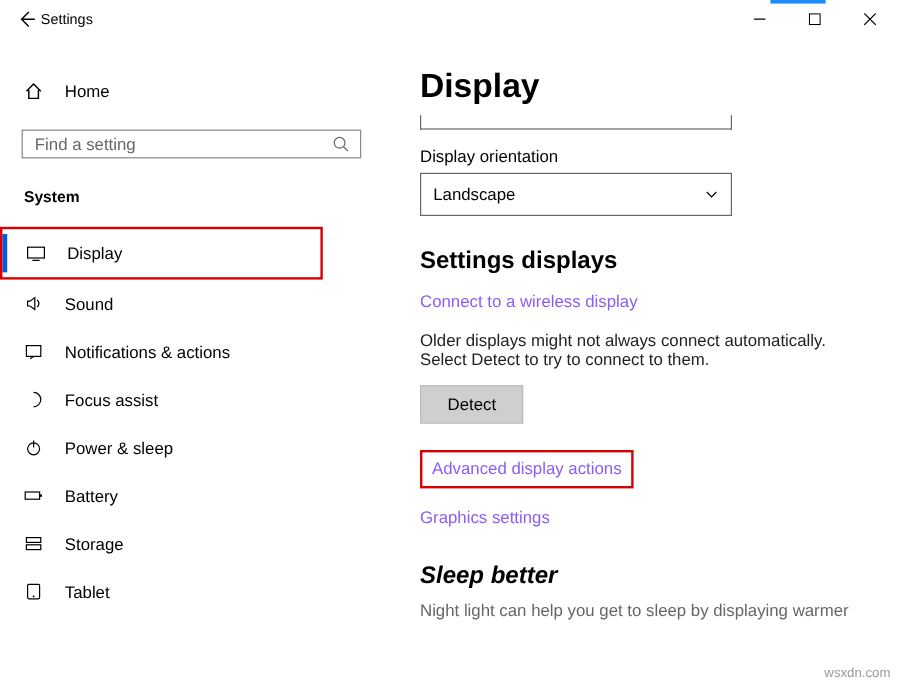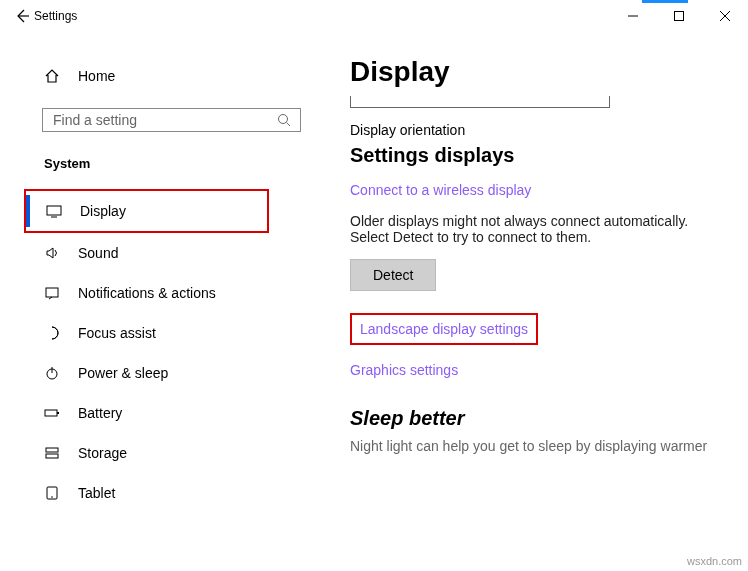--- a/index.html
+++ b/index.html
@@ -5,21 +5,21 @@
     * { margin: 0; padding: 0; box-sizing: border-box; font-family: "Segoe UI", Arial, sans-serif; }
     body { width: 748px; height: 571px; background: #fff; position: relative; overflow: hidden; }
     .titlebar { height: 32px; display: flex; align-items: center; justify-content: space-between; padding-left: 14px; }
     .titlebar-left { display: flex; align-items: center; gap: 4px; }
     .titlebar-left .back { cursor: pointer; }
     .titlebar-left .title { font-size: 12px; }
     .win-controls { display: flex; }
     .win-btn { width: 46px; height: 32px; display: flex; align-items: center; justify-content: center; cursor: pointer; }
     .accent-line { position: absolute; top: 0; right: 60px; width: 46px; height: 3px; background: #1a8cff; }
     .content { display: flex; height: calc(100% - 32px); }
-    .sidebar { width: 320px; padding-top: 30px; border-right: 1px solid #fff; padding-left: 24px; }
+    .sidebar { width: 320px; padding-top: 30px; border-right: 1px solid #fff; }
     .home-row { display: flex; align-items: center; gap: 18px; padding: 6px 20px; margin-bottom: 18px; cursor: pointer; }
     .home-row span { font-size: 14px; }
     .search-wrap { margin: 0 18px 24px 18px; position: relative; }
     .search { width: 100%; height: 24px; border: 1px solid #888; padding: 0 34px 0 10px; font-size: 14px; outline: none; }
     .search::placeholder { color: #666; }
     .search-icon-pos { position: absolute; right: 10px; top: 50%; transform: translateY(-50%); }
     .cat { font-size: 13px; font-weight: 600; padding: 0 20px; margin-bottom: 18px; }
     .nav-item { display: flex; align-items: center; gap: 18px; padding: 12px 20px; cursor: pointer; font-size: 14px; position: relative; }
     .nav-item.selected::before { content: ""; position: absolute; left: 0; top: 4px; bottom: 4px; width: 4px; background: #0a58d6; }
     .nav-item.selected { border: 2px solid #d80000; margin-right: 50px; }
@@ -164,28 +164,36 @@
           </svg>
         </span>
       <span>Tablet</span>
     </div>
   </div>
 
   <div class="main">
     <div class="page-title">Display</div>
     <div class="divider-box"></div>
     <div class="field-label">Display orientation</div>
+    <div class="select">
+      <span>Landscape</span>
+      <span>
+          <svg width="12" height="12" viewBox="0 0 12 12">
+            <path d="M2 4 L6 8 L10 4" stroke="#000" fill="none"></path>
+          </svg>
+        </span>
+    </div>
 
     <div class="section-h">Settings displays</div>
     <span class="link">Connect to a wireless display</span>
     <div class="hint">Older displays might not always connect automatically. Select Detect to try to connect to them.</div>
     <span class="btn">Detect</span><br>
 
     <span class="highlight-box">
-      <span class="link">Landscape display settings</span>
+      <span class="link">Advanced display actions</span>
     </span><br>
 
     <span class="link">Graphics settings</span>
 
     <div class="sleep-h">Sleep better</div>
     <div class="sleep-text">Night light can help you get to sleep by displaying warmer</div>
   </div>
 </div>
 
 <div class="watermark">wsxdn.com</div>

